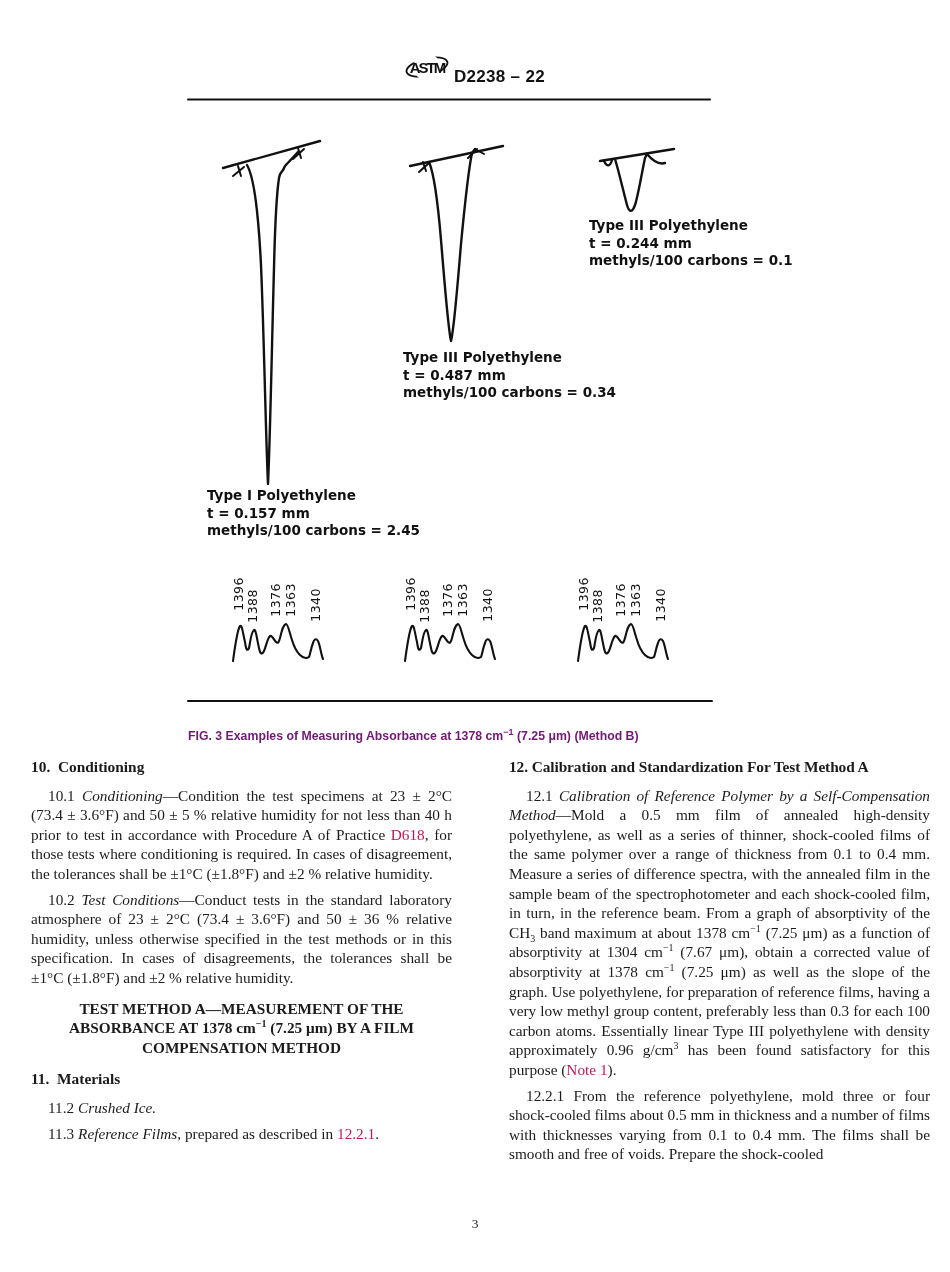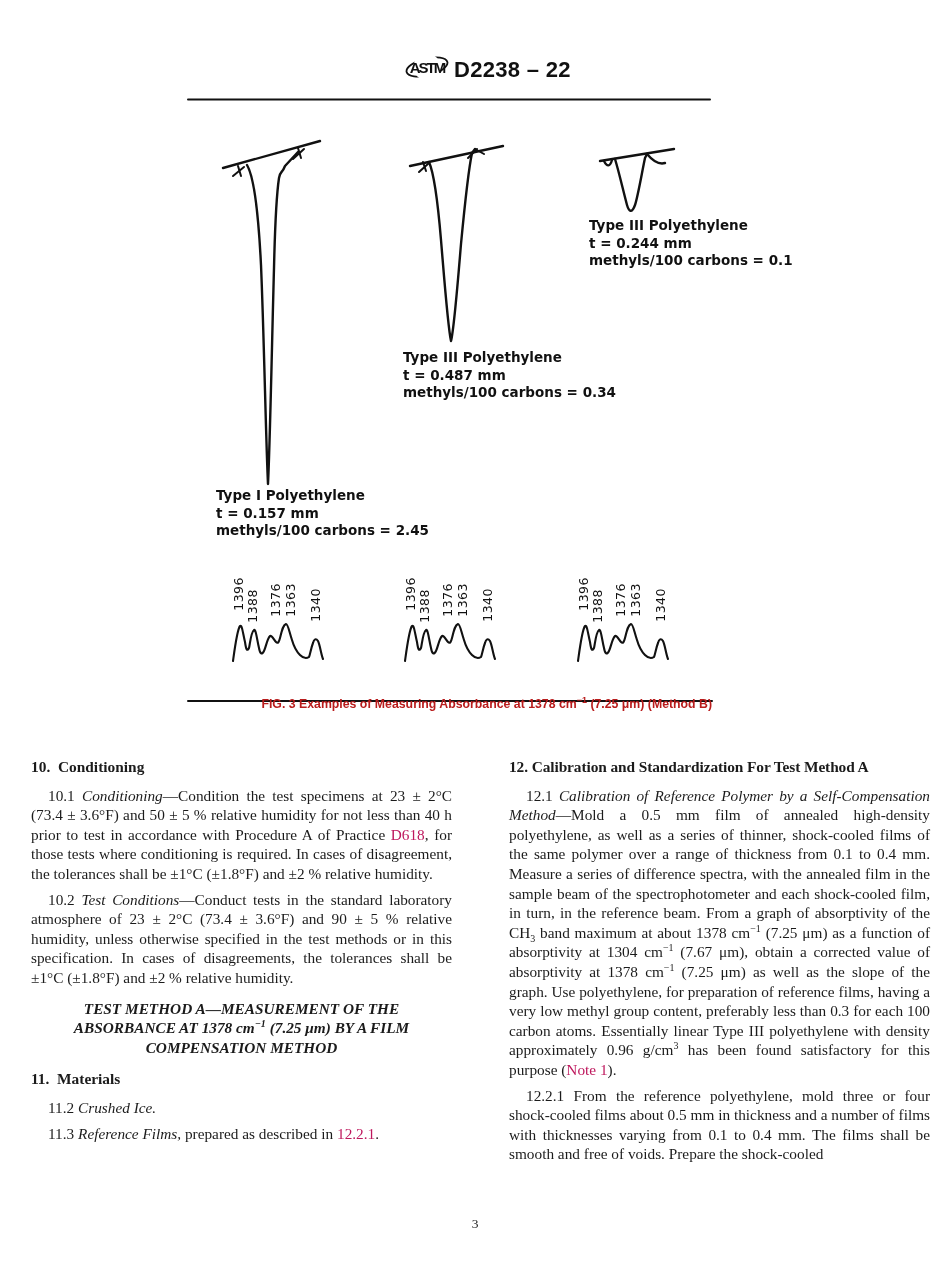--- a/index.html
+++ b/index.html
@@ -8,23 +8,23 @@
     position: relative;
     width: 950px; height: 1272px;
     font-family: "Liberation Serif", serif;
     color: #1b1b1b;
     overflow: hidden;
   }
 
   
   .hdr-logo { position:absolute; left:405px; top:49px; width:44px; height:36px; }
   .hdr-title {
-    position:absolute; left:454px; top:57px;
+    position:absolute; left:454px; top:67px;
     font-family:"Liberation Sans", sans-serif;
-    font-weight:bold; font-size:22px; letter-spacing:.3px; color:#111;
+    font-weight:bold; font-size:17px; letter-spacing:.3px; color:#111;
   }
 
   
   .fig-svg { position:absolute; left:0; top:0; width:950px; height:735px; }
   .peak-label {
     position:absolute;
     font-family:"DejaVu Sans", sans-serif;
     font-size:13.5px; line-height:17.5px; color:#111;
     white-space:nowrap;
     font-weight:bold;
@@ -33,45 +33,45 @@
   .wn {
     position:absolute;
     writing-mode: vertical-rl;
     transform: rotate(180deg);
     font-family:"DejaVu Sans", sans-serif;
     font-size:12.5px; color:#111; letter-spacing:.5px;
   }
   .squiggle { position:absolute; left:0; top:37px; width:95px; height:52px; }
 
   .fig-caption {
-    position:absolute; left:188px; top:697px; width:524px;
-    text-align:right;
+    position:absolute; left:188px; top:729px; width:524px;
+    text-align:left;
     font-family:"Liberation Sans", sans-serif;
-    font-weight:bold; font-size:12.3px; color:#b91c1c;
+    font-weight:bold; font-size:12.3px; color:#701a75;
   }
   .fig-caption sup { font-size:9px; }
 
   
   .col {
     position:absolute; top:757px; width:421px;
     font-size:15.3px; line-height:19.6px;
     text-align:justify; color:#1b1b1b;
   }
   .col-left  { left:31px; }
   .col-right { left:509px; }
   .col h3 {
     font-size:15.4px; font-weight:bold; text-align:left;
     margin:0 0 9px 0; white-space:pre-wrap;
   }
   .col h3.tight { letter-spacing:-0.1px; white-space:nowrap; }
   .col p { margin:0 0 6px 0; text-indent:17px; }
   .col p.item { margin-bottom:6.5px; }
   .subhead {
     font-weight:bold; text-align:center; text-indent:0 !important;
-    margin:11px 6px 12px 6px !important; line-height:19.5px;font-style:italic;
+    margin:11px 6px 12px 6px !important; line-height:19.5px;
   }
   .gap-above { margin-top:5px !important; }
   .link { color:#be185d; }
   sup { font-size:10px; vertical-align:super; line-height:0; }
   sub { font-size:10px; vertical-align:sub; line-height:0; }
 
   .page-num {
     position:absolute; left:0; top:1216px; width:950px; text-align:center;
     font-size:13.5px; color:#222;
   }
@@ -113,21 +113,21 @@
 
     <g stroke-width="2.4">
       <path d="M600,161 L674,149"></path>
       <path d="M604,161 C607,167 610,167 612,160"></path>
       <path d="M615,159 C619,172 623,190 627,205 C629,212 632,213.5 635,205 C638,196 642,172 645,158 L647,154"></path>
       <path d="M647,154 C652,160 658,165 665,163"></path>
     </g>
   </g>
 </svg>
 
-<div class="peak-label" style="left:216px; top:487px;">
+<div class="peak-label" style="left:207px; top:487px;">
   <div>Type I Polyethylene</div>
   <div>t = 0.157 mm</div>
   <div>methyls/100 carbons = 2.45</div>
 </div>
 <div class="peak-label" style="left:403px; top:349px;">
   <div>Type III Polyethylene</div>
   <div>t = 0.487 mm</div>
   <div>methyls/100 carbons = 0.34</div>
 </div>
 <div class="peak-label" style="left:589px; top:217px;">
@@ -165,21 +165,21 @@
     <svg class="squiggle" viewBox="0 0 95 52">
       <path d="M2,47 C3,40 6,16 9,12 C11,10 12,20 14,28 C15,35 16,38 18,34 C19,30 20,18 23,16 C25,15 26,26 28,34 C29,40 31,41 33,37 C35,33 36,25 39,22 C41,21 43,26 45,28 C47,30 48,28 49,24 C51,16 52,11 55,10 C57,10 58,17 61,26 C63,33 65,37 69,41 C72,44 75,45 78,43 C79,41 80,34 82,29 C83,25 85,24 87,27 C89,31 90,40 92,45" fill="none" stroke="#111" stroke-width="2.1" stroke-linecap="round"></path>
     </svg>
   </div>
 
 <div class="fig-caption"><span>FIG. 3 Examples of Measuring Absorbance at 1378 cm</span><sup>−1</sup><span> (7.25 μm) (Method B)</span></div>
 
 <div class="col col-left">
   <h3>10.  Conditioning</h3>
   <p><span>10.1 </span><em>Conditioning</em><span>—Condition the test specimens at 23 ± 2°C (73.4 ± 3.6°F) and 50 ± 5 % relative humidity for not less than 40 h prior to test in accordance with Procedure A of Practice </span><span class="link">D618</span><span>, for those tests where conditioning is required. In cases of disagreement, the tolerances shall be ±1°C (±1.8°F) and ±2 % relative humidity.</span></p>
-  <p><span>10.2 </span><em>Test Conditions</em><span>—Conduct tests in the standard laboratory atmosphere of 23 ± 2°C (73.4 ± 3.6°F) and 90 ± 5 % relative humidity, unless otherwise specified in the test methods or in this specification. In cases of disagreements, the tolerances shall be ±1°C (±1.8°F) and ±2 % relative humidity.</span></p>
+  <p><span>10.2 </span><em>Test Conditions</em><span>—Conduct tests in the standard laboratory atmosphere of 23 ± 2°C (73.4 ± 3.6°F) and 50 ± 36 % relative humidity, unless otherwise specified in the test methods or in this specification. In cases of disagreements, the tolerances shall be ±1°C (±1.8°F) and ±2 % relative humidity.</span></p>
   <p class="subhead"><span>TEST METHOD A—MEASUREMENT OF THE ABSORBANCE AT 1378 cm</span><sup>−1</sup><span> (7.25 μm) BY A FILM COMPENSATION METHOD</span></p>
   <h3>11.  Materials</h3>
   <p class="item"><span>11.2 </span><em>Crushed Ice.</em></p>
   <p class="item"><span>11.3 </span><em>Reference Films,</em><span> prepared as described in </span><span class="link">12.2.1</span><span>.</span></p>
 </div>
 
 <div class="col col-right">
   <h3 class="tight">12.  Calibration and Standardization For Test Method A</h3>
   <p><span>12.1 </span><em>Calibration of Reference Polymer by a Self-Compensation Method</em><span>—Mold a 0.5 mm film of annealed high-density polyethylene, as well as a series of thinner, shock-cooled films of the same polymer over a range of thickness from 0.1 to 0.4 mm. Measure a series of difference spectra, with the annealed film in the sample beam of the spectrophotometer and each shock-cooled film, in turn, in the reference beam. From a graph of absorptivity of the CH</span><sub>3</sub><span> band maximum at about 1378 cm</span><sup>−1</sup><span> (7.25 μm) as a function of absorptivity at 1304 cm</span><sup>−1</sup><span> (7.67 μm), obtain a corrected value of absorptivity at 1378 cm</span><sup>−1</sup><span> (7.25 μm) as well as the slope of the graph. Use polyethylene, for preparation of reference films, having a very low methyl group content, preferably less than 0.3 for each 100 carbon atoms. Essentially linear Type III polyethylene with density approximately 0.96 g/cm</span><sup>3</sup><span> has been found satisfactory for this purpose (</span><span class="link">Note 1</span><span>).</span></p>
   <p><span>12.2.1 From the reference polyethylene, mold three or four shock-cooled films about 0.5 mm in thickness and a number of films with thicknesses varying from 0.1 to 0.4 mm. The films shall be smooth and free of voids. Prepare the shock-cooled</span></p>

